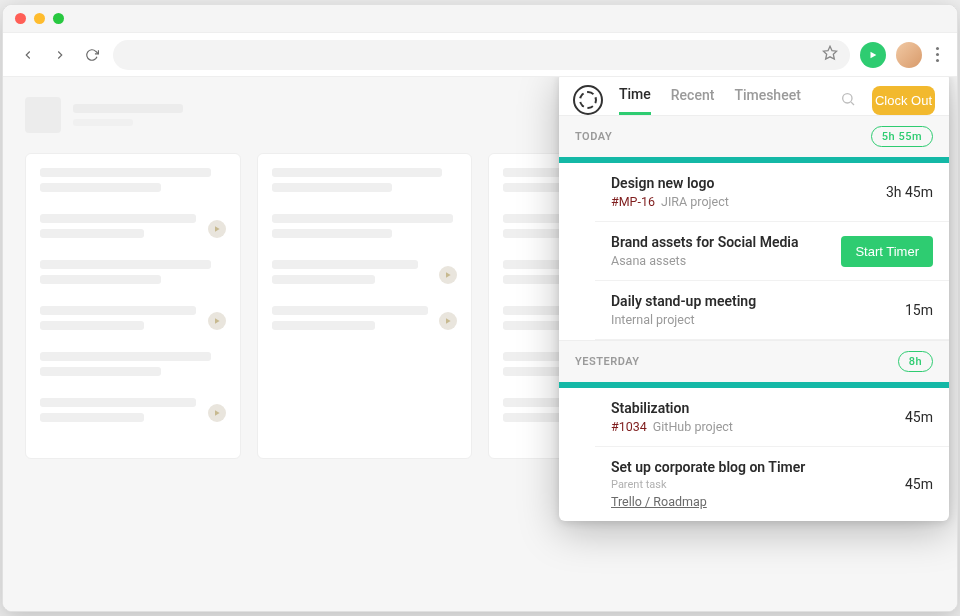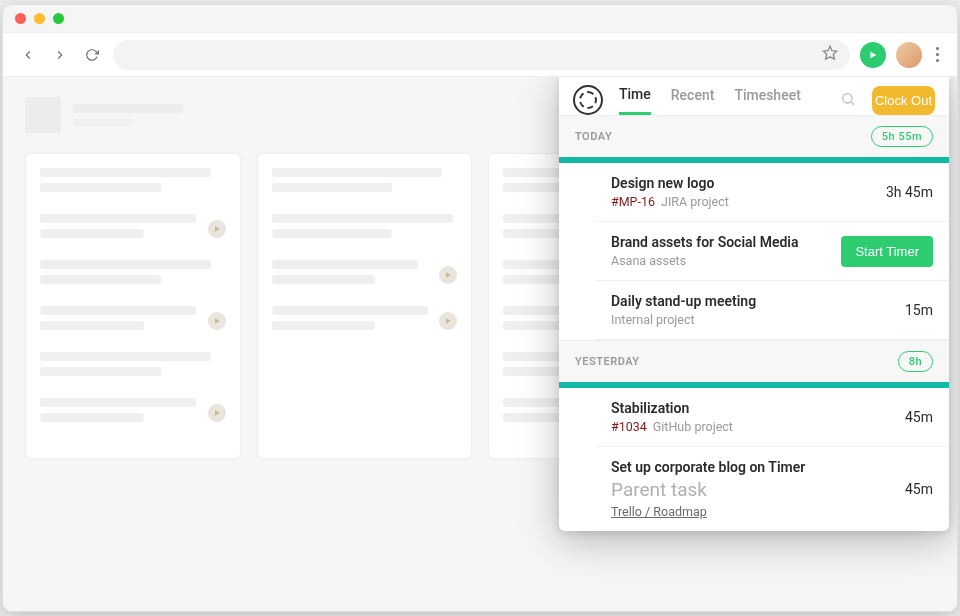--- a/index.html
+++ b/index.html
@@ -151,21 +151,21 @@
   padding:12px 16px;
   display:flex; align-items:center; justify-content:space-between;
   border-bottom:1px solid #f1f1f1;
   margin-left:36px;
 }
 .entry:last-child { border-bottom:none; }
 .entry-main { display:flex; flex-direction:column; gap:3px; }
 .entry-title { font-weight:600; color:#2b2b2b; font-size:14px; }
 .entry-sub { font-size:12.5px; color:#9a9a9a; }
 .entry-sub .refid { color:#7f1d1d; margin-right:6px; }
-.entry-parent { font-size:19px; color:#b0b0b0; }
+.entry-parent { font-size:11px; color:#b0b0b0; }
 .entry-time { font-size:14px; color:#2b2b2b; font-weight:400; }
 .start-timer {
   background:#2ecc71; color:#fff; border:none; border-radius:4px;
   padding:8px 14px; font-size:13px; font-weight:500; cursor:pointer;
 }
 </style>
 </head>
 <body>
 
 <div class="browser-window">

